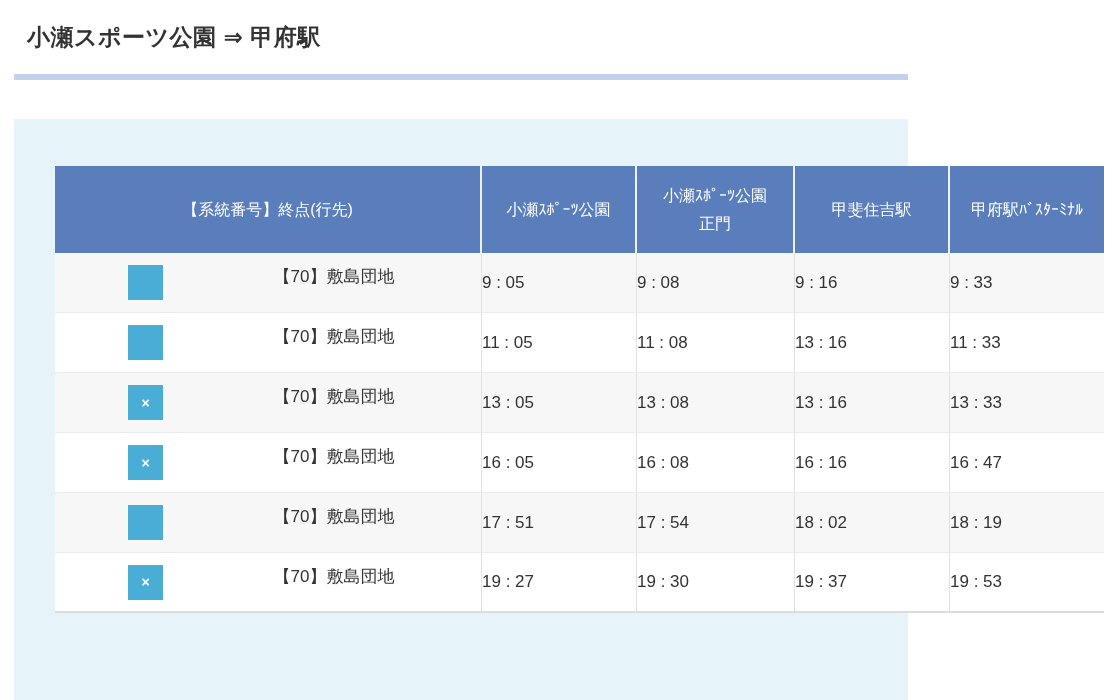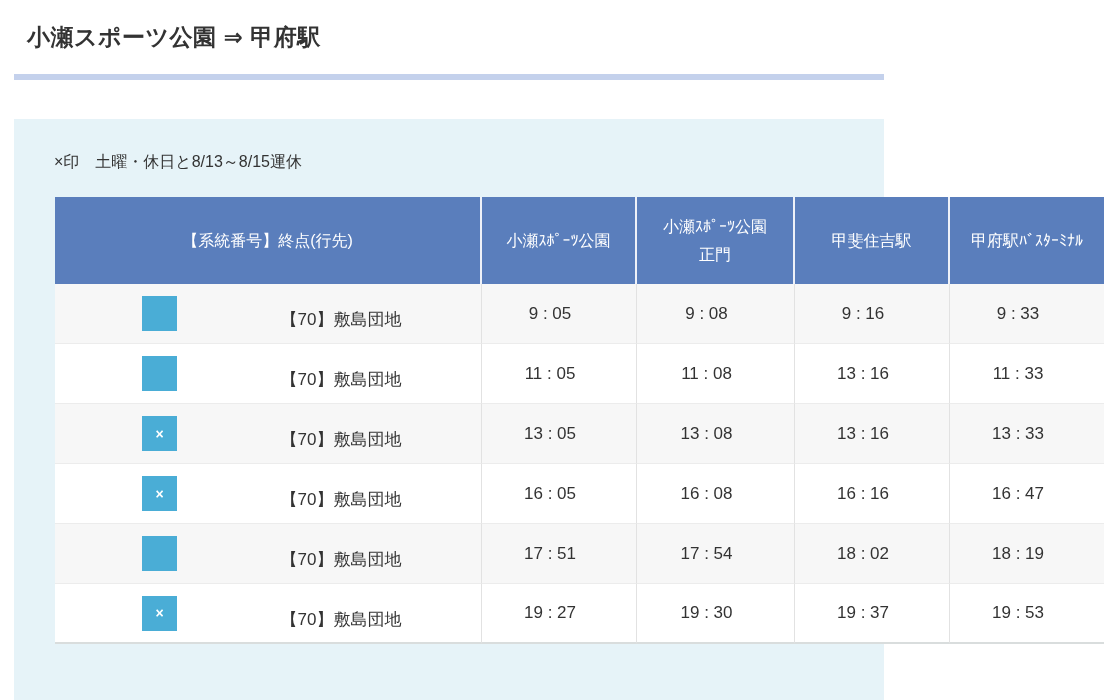--- a/index.html
+++ b/index.html
@@ -5,21 +5,21 @@
   html, body {
     margin: 0;
     padding: 0;
     width: 1112px;
     height: 700px;
     overflow: hidden;
     background: #ffffff;
     font-family: "Liberation Sans", "DejaVu Sans", sans-serif;
     color: #333333;
   }
-  .page { position: relative; width: 884px; height: 700px; }
+  .page { position: relative; width: 884px; height: 700px; padding-left: 24px; }
 
   .page-title {
     position: absolute;
     left: 27px;
     top: 22px;
     margin: 0;
     font-size: 23px;
     font-weight: bold;
     color: #333333;
     letter-spacing: 0.5px;
@@ -87,22 +87,21 @@
     vertical-align: middle;
     font-size: 17px;
     color: #333333;
     padding: 0;
   }
   tbody td:last-child { border-right: none; }
   tbody tr:last-child td { border-bottom: 2px solid #d9dddd; }
 
   .route-inner {
     display: flex;
-    align-items: flex-end;
-    margin-left: 14px;
+    align-items: flex-start;
   }
   .mark {
     flex: 0 0 35px;
     width: 35px;
     height: 35px;
     margin-left: 73px;
     background: #4aadd6;
     color: #ffffff;
     font-size: 14px;
     font-weight: bold;
@@ -110,37 +109,36 @@
     align-items: center;
     justify-content: center;
   }
   .dest {
     flex: 1;
     text-align: center;
     padding-left: 24px;
     font-size: 17px;
   }
   td.time {
-    text-align: center;
+    text-align: left;
     padding-right: 18px;
   }
 </style>
 </head>
 <body>
 
 <div class="page">
 
   <h1 class="page-title">小瀬スポーツ公園 ⇒ 甲府駅</h1>
 
   <div class="accent-bar"></div>
 
   <section class="panel">
 
     <div class="notes">
-      <p>×印　土曜・休日と8/13～8/15運休</p>
     </div>
 
     <table class="timetable">
       <colgroup>
         <col style="width:427px">
         <col style="width:155px">
         <col style="width:158px">
         <col style="width:155px">
         <col style="width:154px">
       </colgroup>

